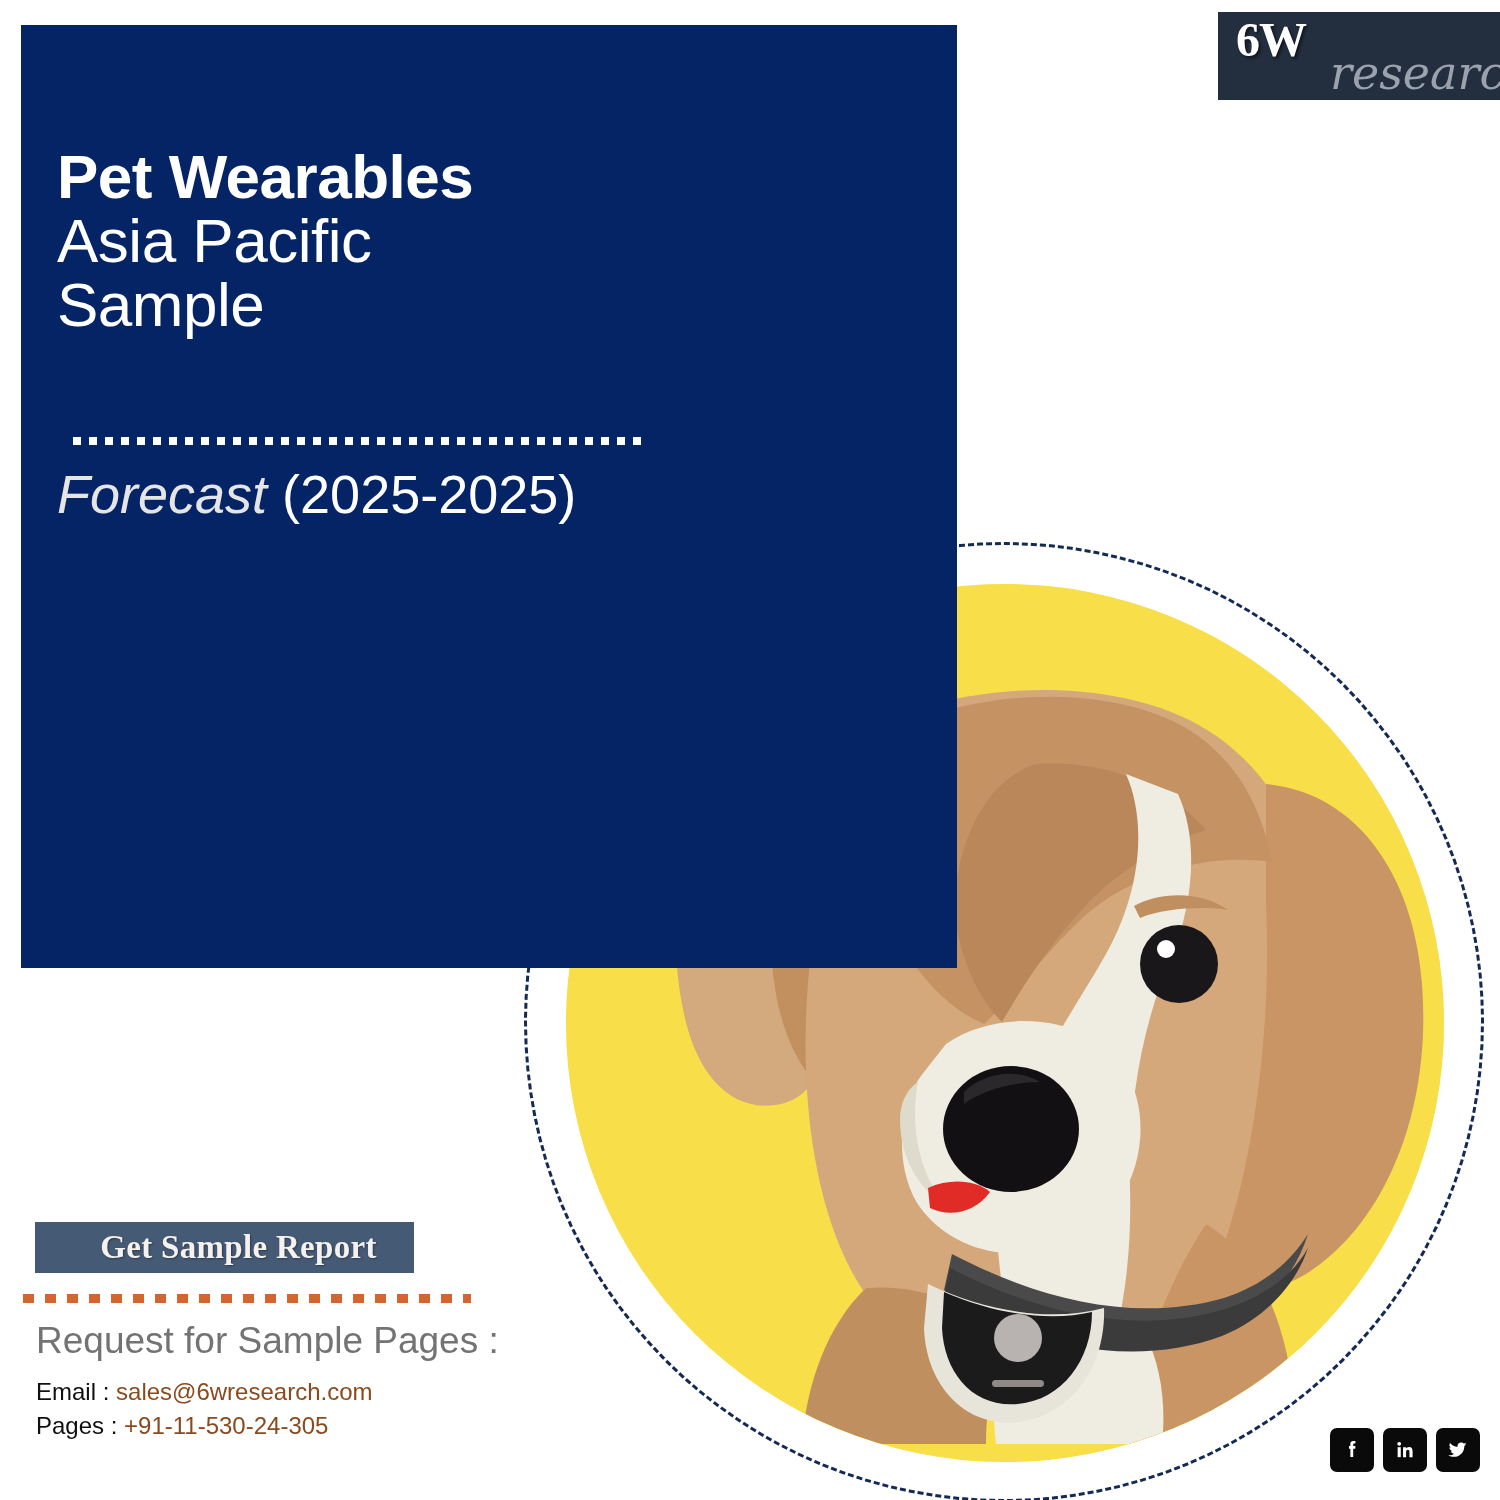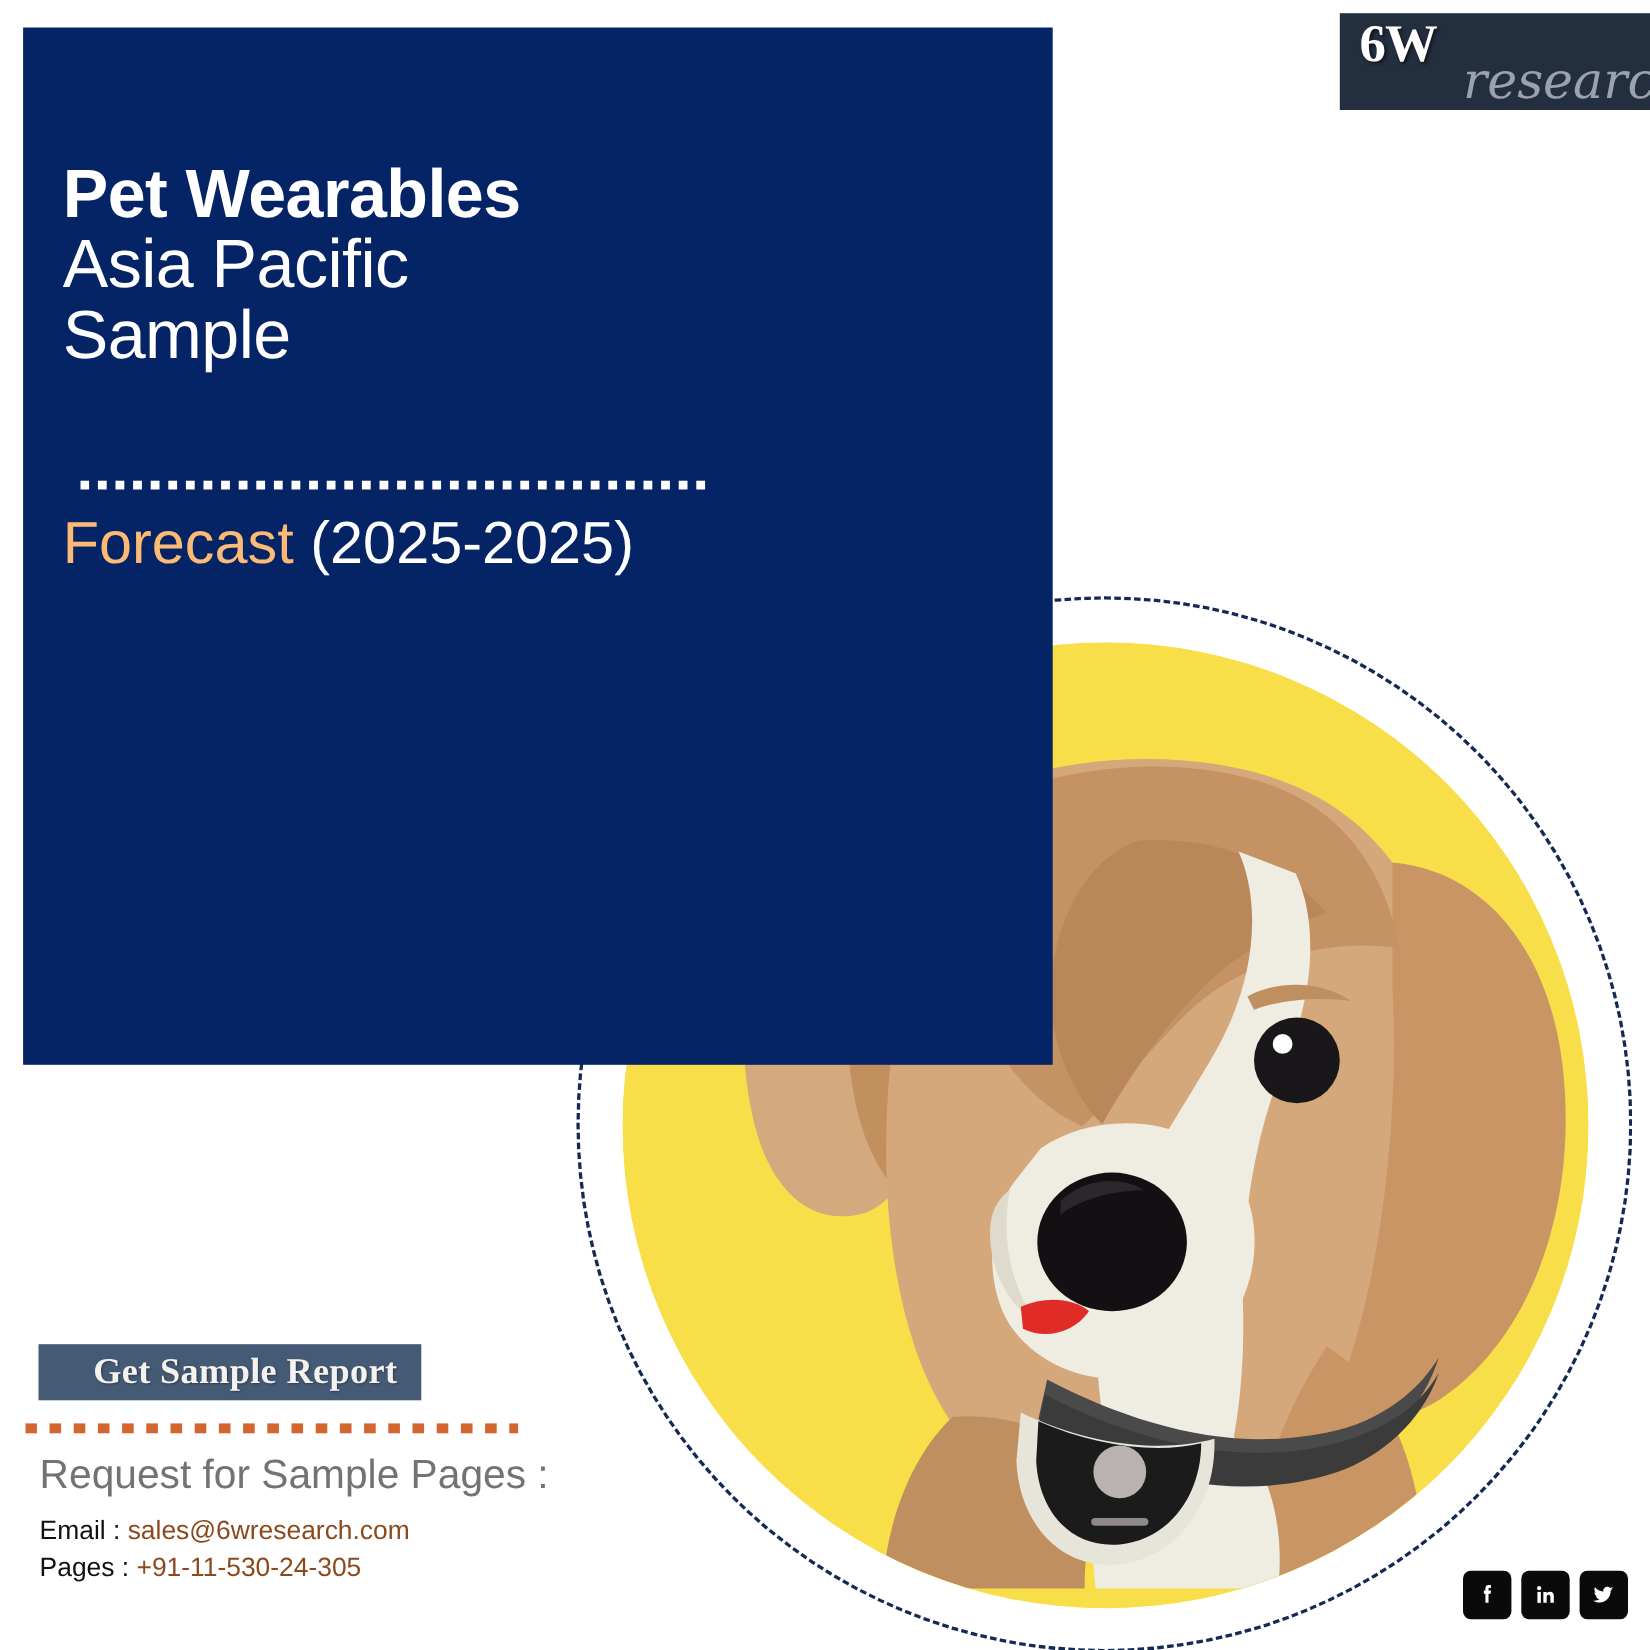--- a/index.html
+++ b/index.html
@@ -114,28 +114,28 @@
   }
 
   .hero-forecast {
     position: absolute;
     left: 36px;
     top: 438px;
     font-size: 54px;
     color: #ffffff;
     white-space: nowrap;
   }
-  .hero-forecast .fc { color: #fdba74; }
+  .hero-forecast .fc { color: #e5e5e5; font-style: italic; }
 
   
   .sample-btn {
     position: absolute;
     left: 35px;
     top: 1222px;
-    width: 348px;
+    width: 379px;
     height: 51px;
     background: #455a75;
     color: #f4f1ee;
     font-family: "Liberation Serif", serif;
     font-weight: 700;
     font-size: 33px;
     display: flex;
     align-items: center;
     justify-content: center;
     box-sizing: border-box;

